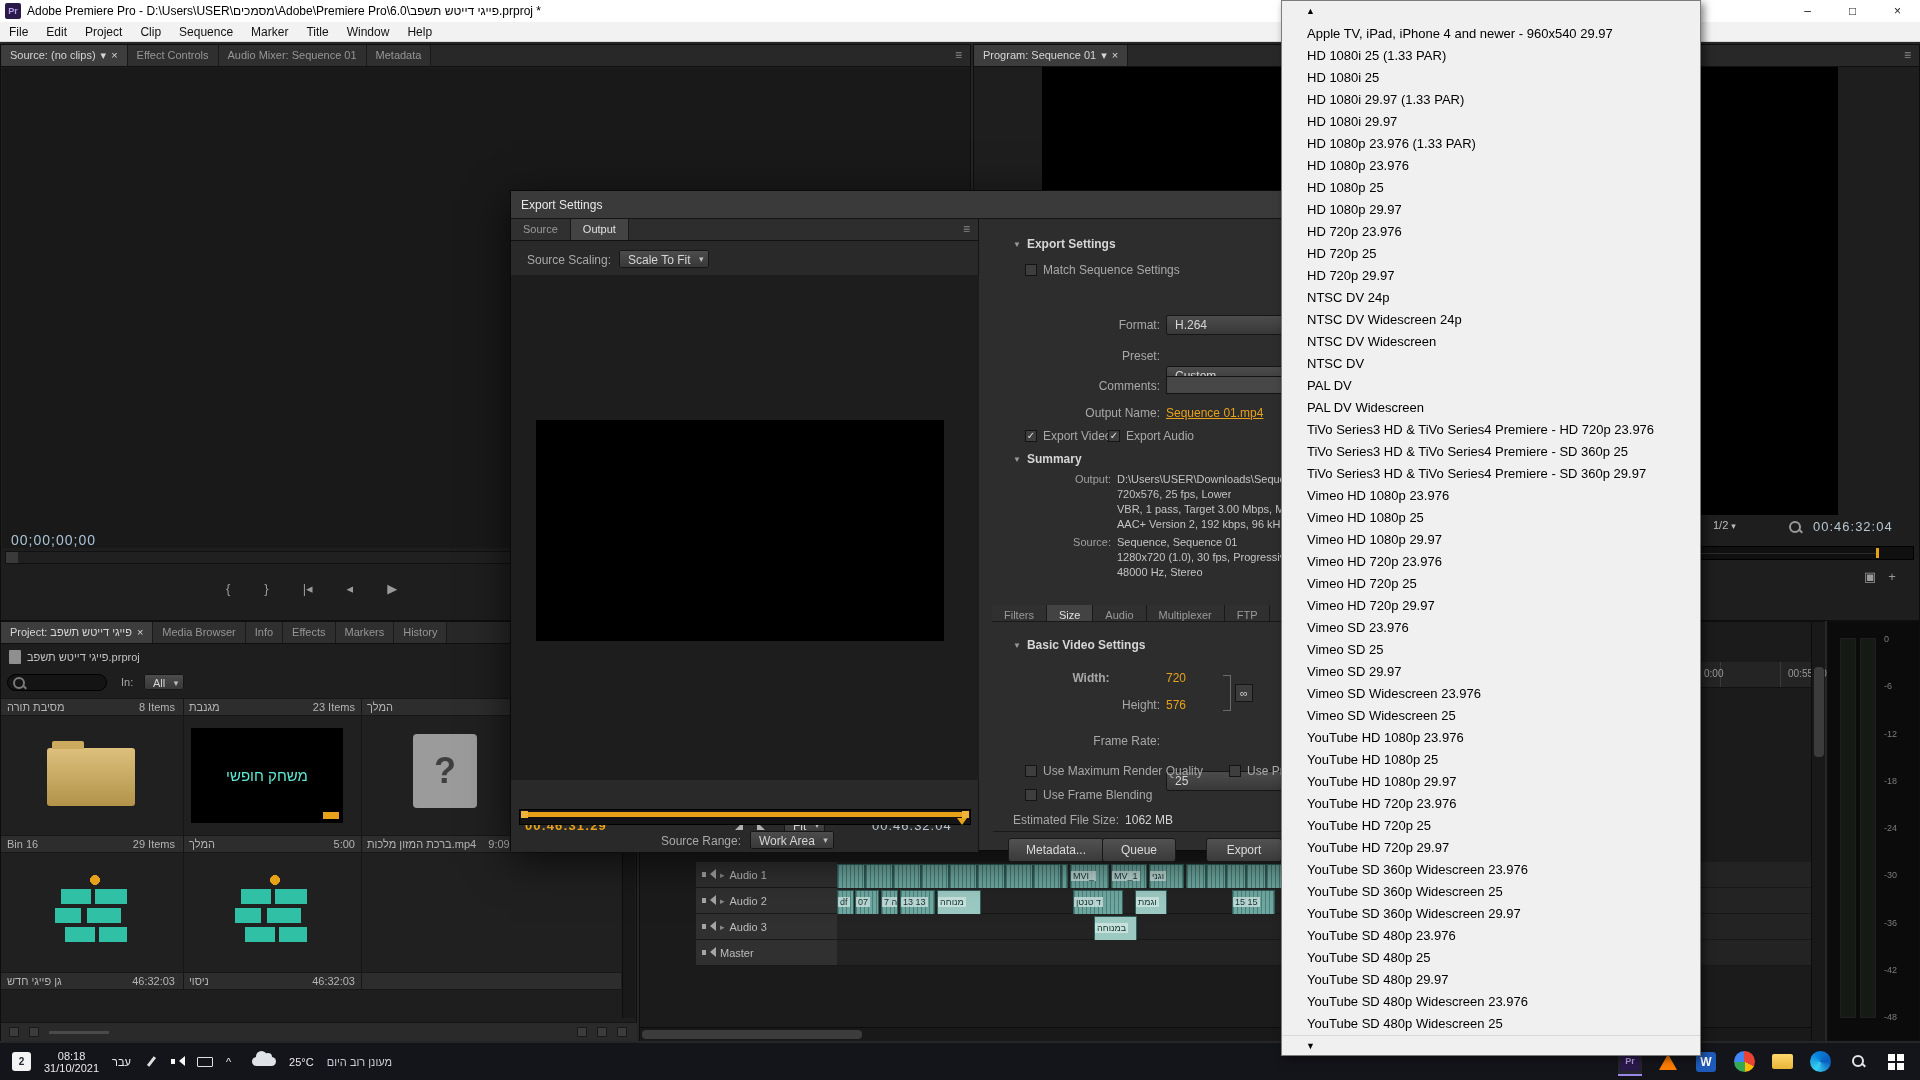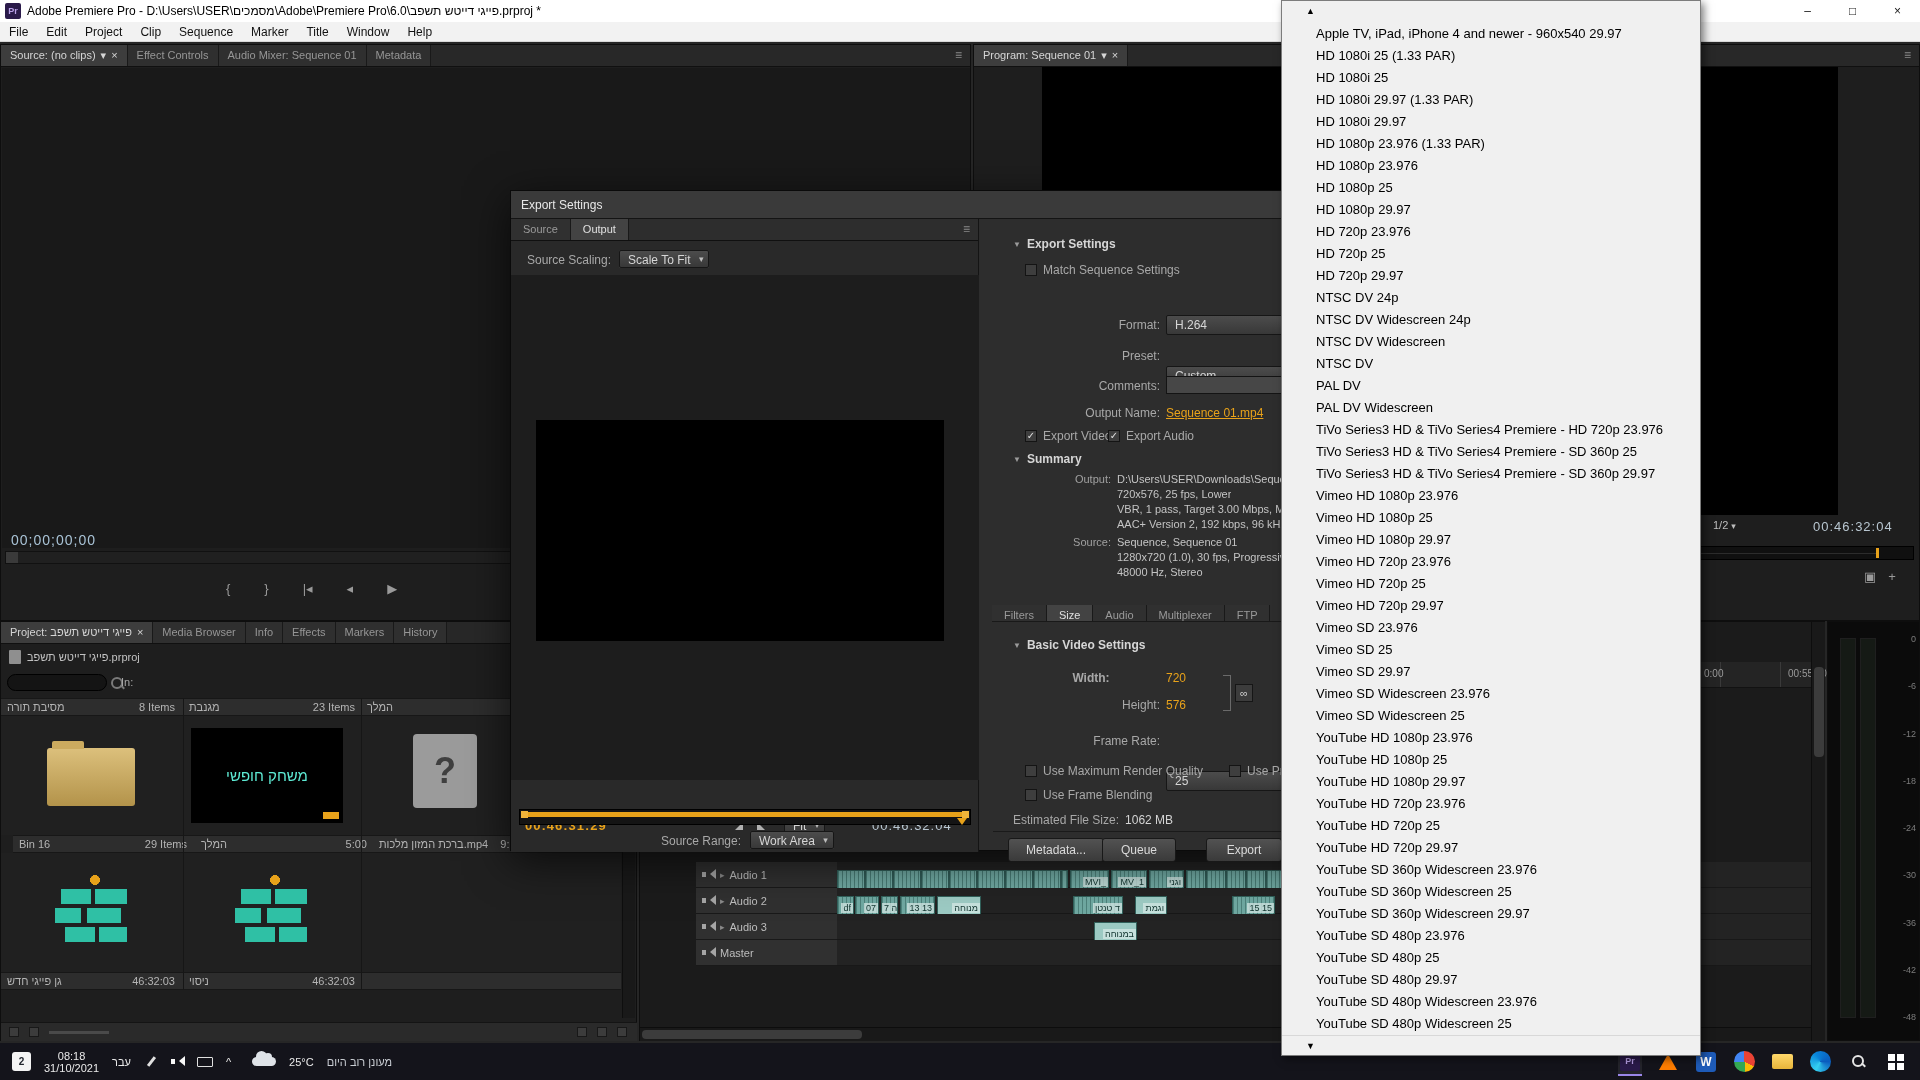--- a/index.html
+++ b/index.html
@@ -14,21 +14,21 @@
   .pr-badge { width:16px; height:16px; margin:0 6px 0 5px; background:#2a1a4a; color:#b9a0e8;
     font-size:9px; font-weight:bold; display:flex; align-items:center; justify-content:center; border-radius:2px;}
   .win-btns { position:absolute; right:0; top:0; height:22px; display:flex; }
   .win-btn { width:45px; height:22px; display:flex; align-items:center; justify-content:center;
     font-size:12px; color:#222; }
   .menubar { left:0; top:22px; width:1920px; height:20px; background:#f2f2f2; border-bottom:1px solid #d8d8d8;
     display:flex; align-items:center; }
   .menu-item { padding:2px 9px; font-size:12px; color:#111; }
 
   
-  .panel { background:#1e1e1e; border:1px solid #0e0e0e;text-align:right; }
+  .panel { background:#1e1e1e; border:1px solid #0e0e0e; }
   .ptabs { height:22px; background:#282828; border-bottom:1px solid #101010; display:flex; align-items:stretch; }
   .ptab { padding:4px 9px 0 9px; font-size:11px; color:#969696; background:#2f2f2f;
     border-right:1px solid #191919; display:flex; gap:5px; white-space:nowrap; }
   .ptab.active { background:#3d3d3d; color:#d6d6d6; }
   .pmenu { margin-left:auto; padding:3px 8px; color:#8a8a8a; font-size:12px; }
   .tc-blue { color:#a9c3d6; font-size:14px; letter-spacing:1px; }
   .tc-orange { color:#e8a21a; font-size:13px; font-weight:bold; letter-spacing:1px; }
   .tc-gray { color:#b8c6d0; font-size:13px; letter-spacing:1px; }
   .icon-glyph { color:#9a9a9a; font-size:13px; }
 
@@ -59,21 +59,21 @@
   .sum-line { display:flex; font-size:11px; line-height:15px; white-space:nowrap; }
   .sum-lbl { width:96px; text-align:right; color:#a0a0a0; flex:none; padding-right:6px; }
   .sum-val { color:#c4c4c4; overflow:hidden; }
 
   
   #listbox { left:1281px; top:0; width:420px; height:1056px; background:#f0f0f0;
     border:1px solid #7c7c7c; box-shadow:3px 3px 8px rgba(0,0,0,.5); z-index:100; }
   .lb-arrow { position:absolute; left:0; width:100%; height:20px; background:#f0f0f0;
     color:#000; font-size:9px; padding-left:24px; display:flex; align-items:center; }
   .lb-items { position:absolute; left:0; top:22px; width:100%; height:1014px; overflow:hidden; }
-  .lb-item { height:22px; line-height:22px; padding-left:34px; font-size:13px; color:#000; white-space:nowrap; }
+  .lb-item { height:22px; line-height:22px; padding-left:25px; font-size:13px; color:#000; white-space:nowrap; }
 
   
   .strip { background:#2d2d2d; border-top:1px solid #171717; border-bottom:1px solid #171717; }
   .cell-label { position:absolute; top:2px; height:14px; display:flex; justify-content:space-between;
     font-size:11px; color:#b4b4b4; white-space:nowrap; }
   .folder-icon { width:88px; height:58px; background:linear-gradient(#dcc07c,#b3934a); border-radius:3px; position:relative; }
   .folder-icon::before { content:""; position:absolute; top:-7px; left:5px; width:32px; height:8px;
     background:#ccab5f; border-radius:2px 2px 0 0; }
   .offline-icon { width:64px; height:74px; background:#9b9b9b; border-radius:4px; color:#3f3f3f;
     font-size:36px; font-weight:bold; display:flex; align-items:center; justify-content:center; }
@@ -88,21 +88,21 @@
 
   
   .trk-hdr { position:absolute; left:695px; width:141px; height:26px; background:#303030;
     border-bottom:1px solid #191919; color:#bdbdbd; font-size:11px; display:flex;
     align-items:center; gap:5px; padding-left:6px; white-space:nowrap; }
   .trk-row { position:absolute; left:836px; width:974px; height:26px; background:#232323;
     border-bottom:1px solid #181818; }
   .trk-mini { position:absolute; left:639px; width:56px; height:26px; background:#2a2a2a;
     border-bottom:1px solid #191919; display:flex; align-items:center; gap:4px; padding-left:6px; }
   .mini-sq { width:10px; height:10px; background:#3c3c3c; border:1px solid #181818; }
-  .clip { position:absolute; top:8px; height:32px; background:#6fa8a1; border:1px solid #31605a;
+  .clip { position:absolute; top:2px; height:32px; background:#6fa8a1; border:1px solid #31605a;
     overflow:hidden; background-image:repeating-linear-gradient(90deg,rgba(14,56,50,.35) 0 1px,rgba(0,0,0,0) 1px 4px); }
   .clip-label { font-size:9px; color:#10332e; background:rgba(214,232,229,.75); padding:0 2px;
     display:inline-block; white-space:nowrap; max-width:100%; }
   .spk { width:13px; height:11px; position:relative; flex:none; }
   .spk::before { content:""; position:absolute; left:0; top:3px; width:4px; height:5px; background:#a5a5a5; }
   .spk::after { content:""; position:absolute; left:3px; top:0; border:5.5px solid rgba(0,0,0,0); border-right:6px solid #a5a5a5; }
 
   
   #taskbar { left:0; top:1043px; width:1920px; height:37px; background:#14141b; z-index:50;
     display:flex; align-items:center; color:#eaeaea; }
@@ -267,21 +267,21 @@
     <div class="r" style="left:0;top:94px;width:620px;height:119px;background:#202020;">
       <div class="r folder-icon" style="left:46px;top:32px;"></div>
       <div class="r" style="left:190px;top:12px;width:152px;height:95px;background:#000;display:flex;align-items:center;justify-content:center;">
         <span style="color:#5eead4;font-size:15px;">משחק חופשי</span>
         <span class="r" style="right:4px;bottom:4px;width:16px;height:7px;background:#e8a21a;"></span>
       </div>
       <div class="r offline-icon" style="left:412px;top:18px;">
           <span>?</span>
         </div>
     </div>
-    <div class="r strip" style="left:0;top:213px;width:620px;height:18px;margin-left:12px;">
+    <div class="r strip" style="left:0;top:213px;width:620px;height:18px;">
       <span class="cell-label" style="left:6px;width:168px;">
           <span>Bin 16</span>
           <span>29 Items</span>
         </span>
       <span class="cell-label" style="left:188px;width:166px;">
           <span>המלך</span>
           <span>5:00</span>
         </span>
       <span class="cell-label" style="left:366px;width:158px;">
           <span>ברכת המזון מלכות.mp4</span>

